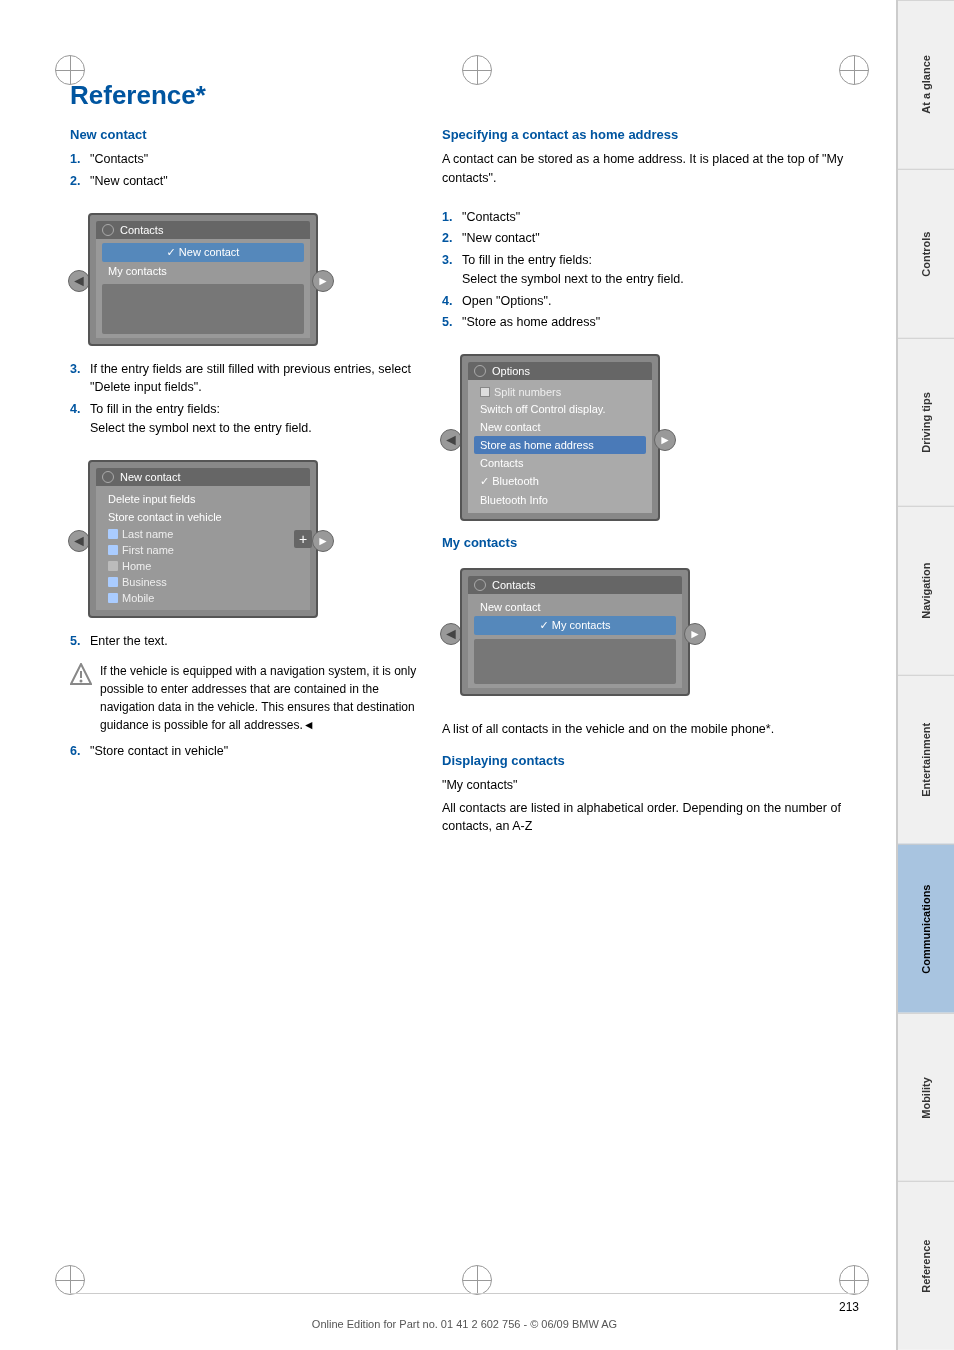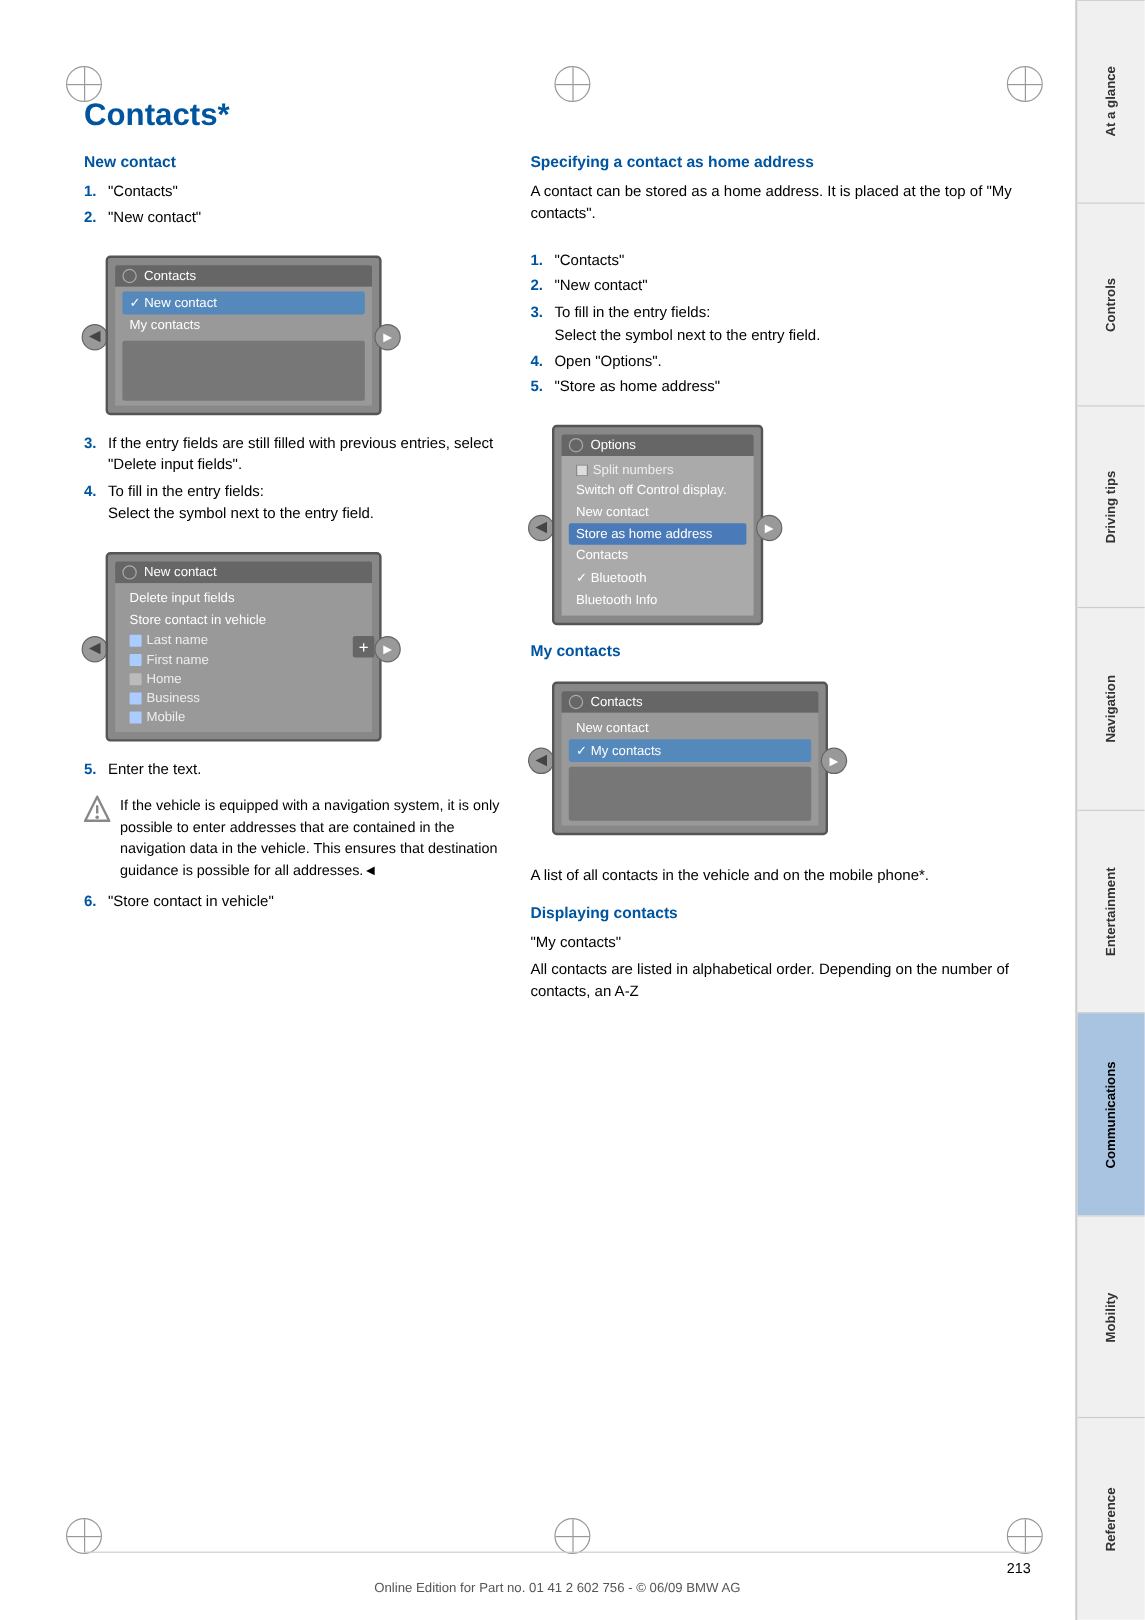--- a/index.html
+++ b/index.html
@@ -180,20 +180,21 @@
     .screen-mock .menu-item {
       font-size: 11px;
       color: #fff;
       padding: 3px 6px;
       cursor: pointer;
     }
     .screen-mock .menu-item.highlighted {
       background: #5588bb;
       color: #fff;
       border-radius: 2px;
+      text-align: center;
     }
     .screen-mock .menu-item.highlighted2 {
       background: #4a7ab8;
       color: #fff;
       border-radius: 2px;
     }
     .screen-mock .field-item {
       font-size: 11px;
       color: #eee;
       padding: 2px 6px;
@@ -276,21 +277,21 @@
       margin-top: 1px;
     }
 
     .screen-wrapper {
       position: relative;
       display: inline-block;
       margin-left: 18px;
     }
 
     .options-screen {
-      width: 176px;
+      width: 200px;
     }
     .options-screen .screen-body {
       background: #aaa;
     }
 
     .checkbox-item {
       display: flex;
       align-items: center;
       gap: 4px;
       font-size: 11px;
@@ -330,21 +331,21 @@
   <div class="tab-item">Driving tips</div>
   <div class="tab-item">Navigation</div>
   <div class="tab-item">Entertainment</div>
   <div class="tab-item active">Communications</div>
   <div class="tab-item">Mobility</div>
   <div class="tab-item">Reference</div>
 </div>
 
 <div class="main-content">
 
-  <div class="page-title">Contacts*</div>
+  <div class="page-title">Reference*</div>
 
 
   <div class="two-col">
 
     <div class="col-left">
 
       <div class="section-heading">New contact</div>
 
       <ol class="numbered-list">
         <li>

